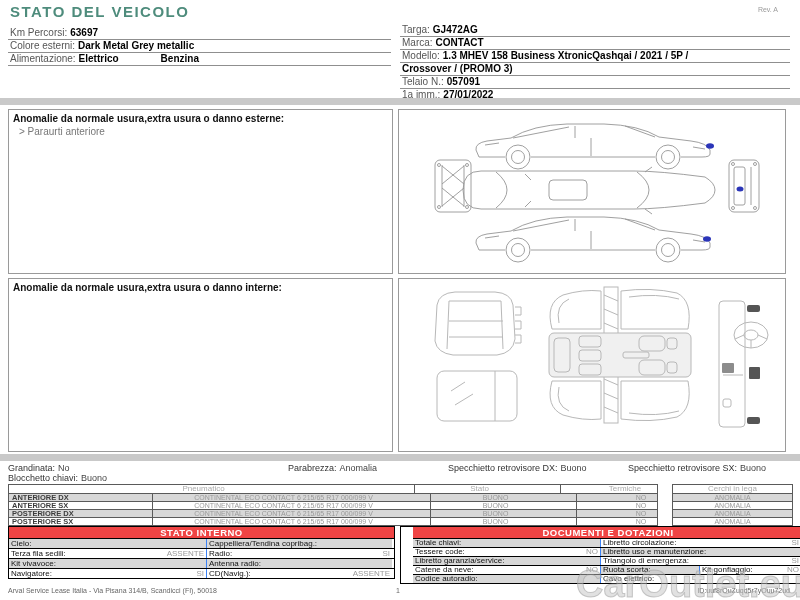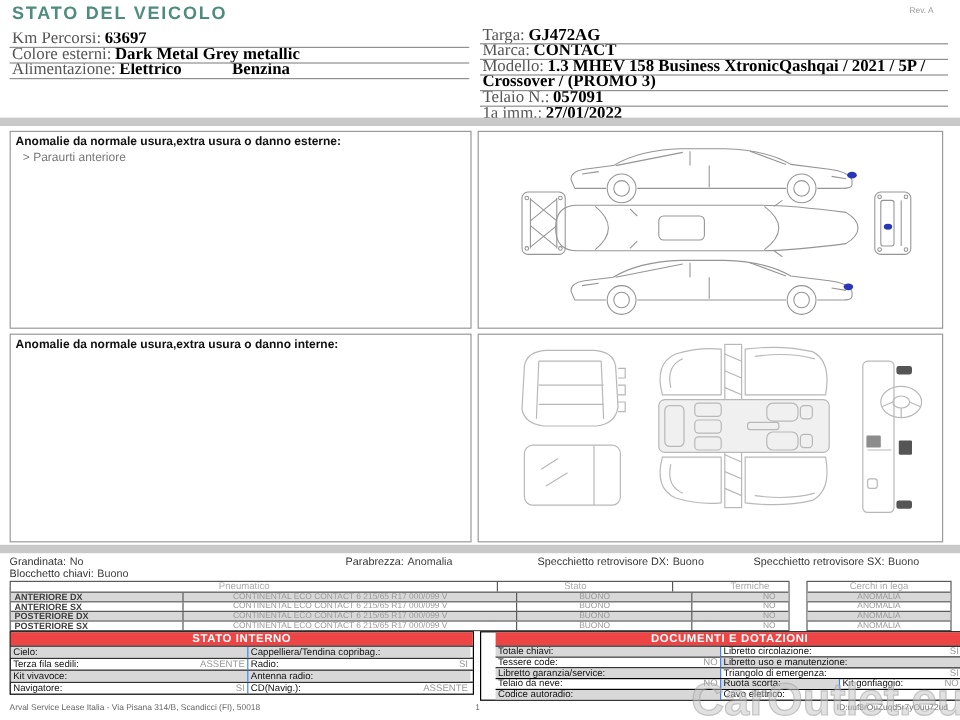--- a/index.html
+++ b/index.html
@@ -3,21 +3,21 @@
 <meta charset="utf-8">
 <style>
   html,body{margin:0;padding:0;}
   body{width:800px;height:600px;background:#fff;font-family:"Liberation Sans",sans-serif;
        position:relative;overflow:hidden;color:#222;-webkit-font-smoothing:antialiased;}
   .abs{position:absolute;}
 
   
   .doc-title{left:10px;top:3px;font-size:15px;font-weight:bold;color:#4e8c7c;letter-spacing:1.5px;}
   .rev{right:22px;top:6px;font-size:7px;color:#9a9a9a;}
-  .info{font-size:14px;font-family:Liberation Serif, serif;}
+  .info{font-size:10px;}
   .info .row{border-bottom:1px solid #8f8f8f;height:12px;line-height:12px;padding:0 2px;
              white-space:nowrap;overflow:hidden;color:#555;}
   .info .row b{color:#000;margin-left:3px;}
   .info .row b.second{margin-left:42px;}
   .info-left{left:8px;top:27px;width:383px;}
   .info-right{left:400px;top:24px;width:390px;}
   .info-right .row.last{border-bottom:2px solid #0c4a6e;}
 
   .band{left:0;width:800px;height:7px;background:#c9c9c9;}
 
@@ -354,21 +354,21 @@
         <span class="bl">Libretto garanzia/service:</span>
         <span class="bv">SI</span>
       </div>
     <div>
         <span class="bl">Triangolo di emergenza:</span>
         <span class="bv">SI</span>
       </div>
   </div>
   <div class="brow three">
     <div>
-        <span class="bl">Telaio da neve:</span>
+        <span class="bl">Catene da neve:</span>
         <span class="bv">NO</span>
       </div>
     <div class="gray">
         <span class="bl">Ruota scorta:</span>
         <span class="bv">BUONA</span>
       </div>
     <div>
         <span class="bl">Kit gonfiaggio:</span>
         <span class="bv">NO</span>
       </div>

